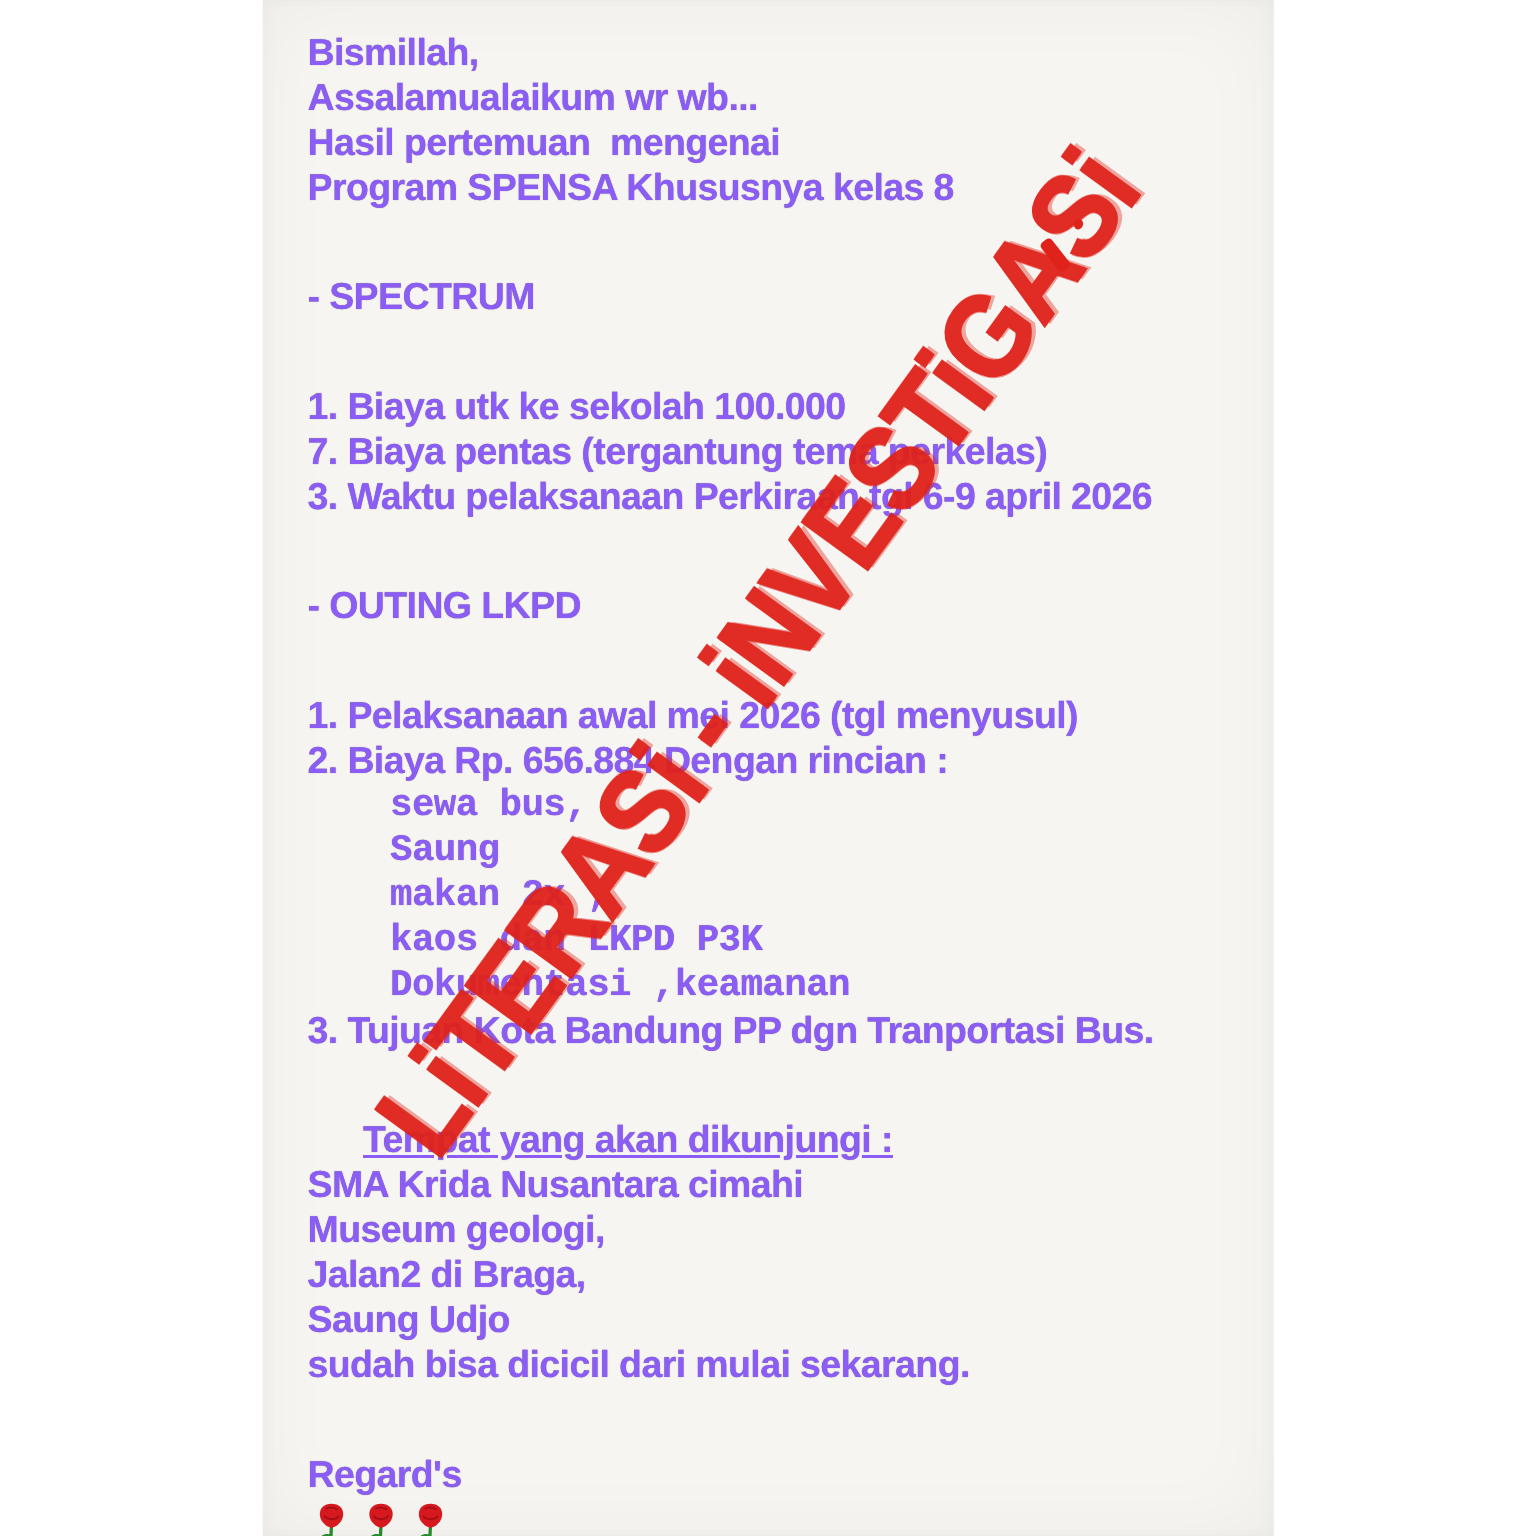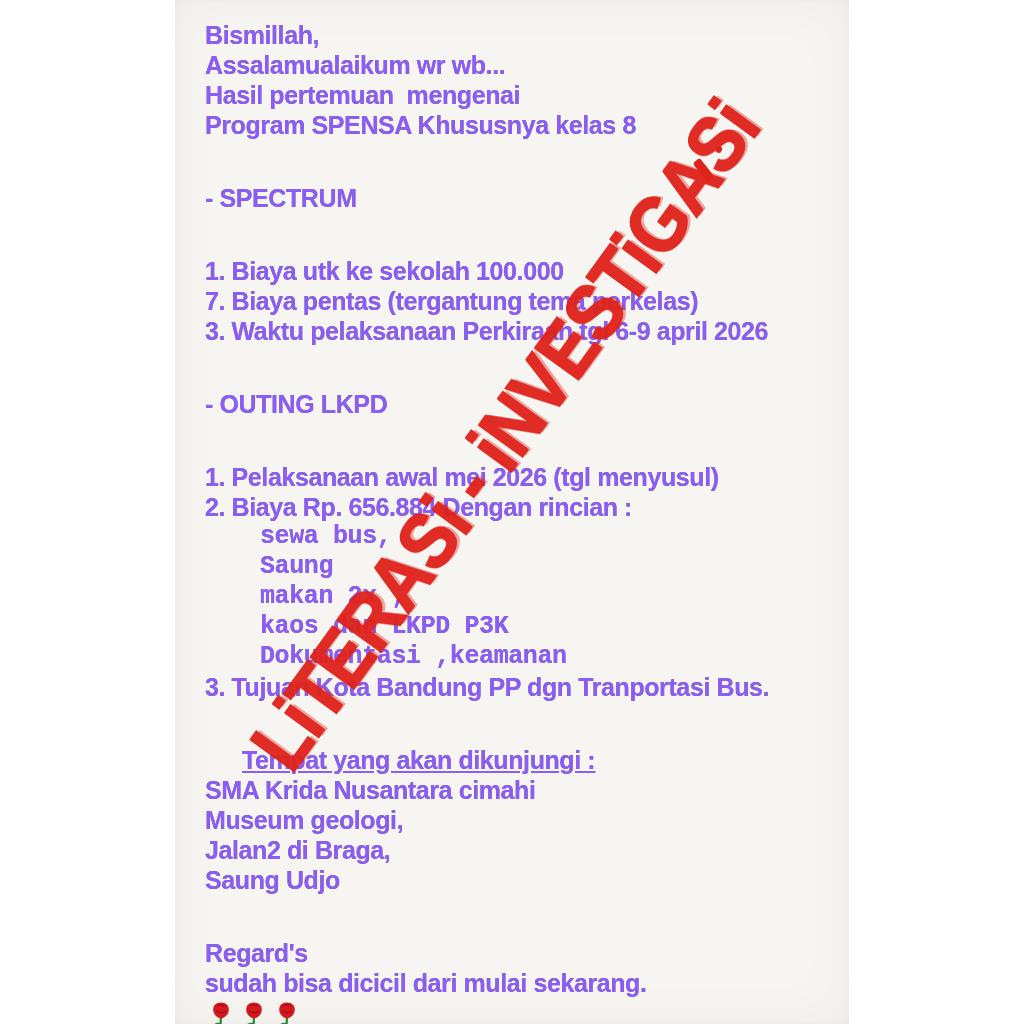--- a/index.html
+++ b/index.html
@@ -67,23 +67,23 @@
       <div class="line sub">Dokumentasi ,keamanan</div>
 
       <div class="line">3. Tujuan Kota Bandung PP dgn Tranportasi Bus.</div>
 
       <div class="line gap ind">Tempat yang akan dikunjungi :</div>
       <div class="line">SMA Krida Nusantara cimahi</div>
       <div class="line">Museum geologi,</div>
       <div class="line">Jalan2 di Braga,</div>
       <div class="line">Saung Udjo</div>
 
+      <div class="line">sudah bisa dicicil dari mulai sekarang.</div>
+
       <div class="line gap">Regard's</div>
-
-      <div class="line">sudah bisa dicicil dari mulai sekarang.</div>
 
       <div class="roses">
 <svg class="rose" viewBox="0 0 26 32" xmlns="http://www.w3.org/2000/svg">
   <path d="M13 16 C12.6 22 12.6 26 12.4 30" stroke="#268a2e" stroke-width="2.2" fill="none"></path>
   <path d="M12.8 22 C9 21 6 22 3.5 26.5 C8 27 11 25.5 12.8 23.2 Z" fill="#268a2e"></path>
   <path d="M12.9 24 C16 23.5 19 24.5 21.5 28 C17 28.5 14.2 27 12.9 25 Z" fill="#268a2e"></path>
   <path d="M13 1.5 C8 1.5 5.2 4.6 5.2 8.4 C5.2 13.5 9.5 16.8 13 17.6 C16.5 16.8 20.8 13.5 20.8 8.4 C20.8 4.6 18 1.5 13 1.5 Z" fill="#d6181f"></path>
   <path d="M9 5 C11 3.6 15 3.6 17 5.4" stroke="#a80f14" stroke-width="1.4" fill="none"></path>
   <path d="M8 9.5 C10 12.5 16 12.5 18 9.5" stroke="#a80f14" stroke-width="1.4" fill="none"></path>
 </svg>

